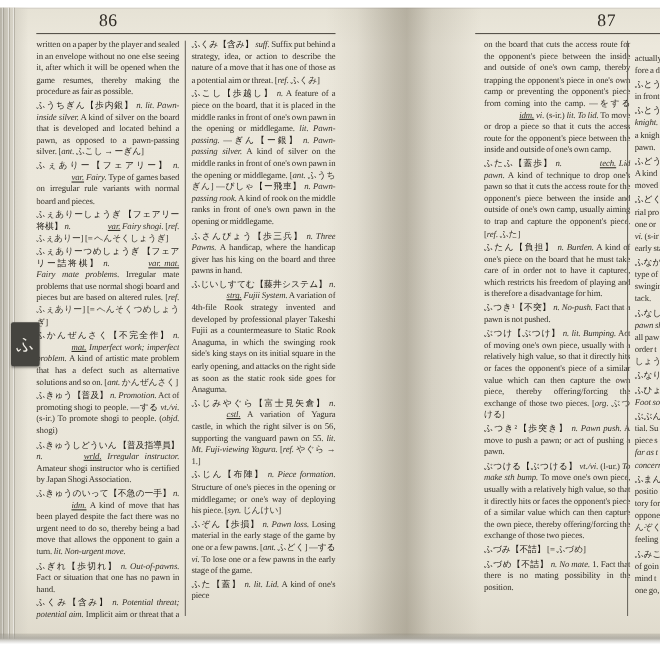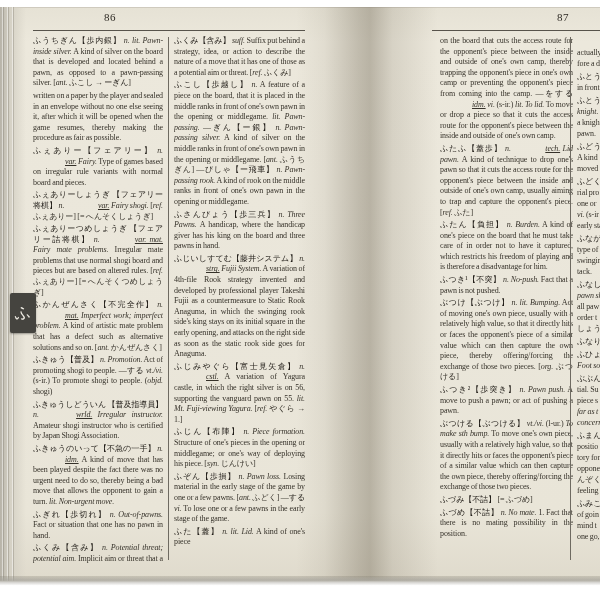--- a/index.html
+++ b/index.html
@@ -28,22 +28,22 @@
   .gutter{
     position:absolute;left:296px;top:7px;width:142px;height:574px;
     background:linear-gradient(90deg,rgba(94,85,66,0) 0%,rgba(94,85,66,.08) 20%,rgba(94,85,66,.30) 44%,rgba(94,85,66,.36) 52%,rgba(94,85,66,.15) 68%,rgba(94,85,66,0) 100%);
   }
   
   .edge-bottom{
     position:absolute;left:0;top:576px;width:600px;height:12px;
     background:linear-gradient(180deg,rgba(90,85,70,.18) 0%,rgba(90,85,70,.42) 35%,rgba(255,255,255,0) 80%),linear-gradient(180deg,rgba(0,0,0,0) 0%,#ffffff 60%);
   }
   .pageno{
-    position:absolute;top:11px;width:26px;text-align:right;
-    font-size:11px;letter-spacing:.5px;color:#2e2a24;
+    position:absolute;top:11px;width:26px;text-align:left;
+    font-size:16px;letter-spacing:.5px;color:#2e2a24;
   }
   .pageno-left{left:90px;}
   .pageno-right{left:543px;}
   .hrule{position:absolute;top:30px;height:1px;background:#57534b;}
   .hrule-left{left:33px;width:272px;}
   .hrule-right{left:432px;width:168px;}
   .vrule{position:absolute;top:37px;height:523px;width:1px;background:#6e6a61;}
   .vrule-left{left:168px;}
   .vrule-right{left:570px;}
   .col{
@@ -77,22 +77,22 @@
   <div class="edge-left"></div>
   <div class="edge-bottom"></div>
 
   <div class="pageno pageno-left">86</div>
   <div class="pageno pageno-right">87</div>
 
   <div class="hrule hrule-left"></div>
   <div class="hrule hrule-right"></div>
 
   <div class="col col-l1">
+      <p><span>written on a paper by the player and sealed in an envelope without no one else seeing it, after which it will be opened when the game resumes, thereby making the procedure as fair as possible.</span></p>
       <p><span class="rb">ふうちぎん【歩内銀】 </span><span class="ri">n. lit. Pawn-inside silver.</span><span> A kind of silver on the board that is developed and located behind a pawn, as opposed to a pawn-passing silver. [</span><span class="ri">ant.</span><span> ふこし → </span><span class="rb">ーぎん</span><span>]</span></p>
-      <p><span>written on a paper by the player and sealed in an envelope without no one else seeing it, after which it will be opened when the game resumes, thereby making the procedure as fair as possible.</span></p>
       <p><span class="rb">ふぇありー【フェアリー】 </span><span class="ri">n. </span><span class="ru">var.</span><span> </span><span class="ri">Fairy.</span><span> Type of games based on irregular rule variants with normal board and pieces.</span></p>
       <p><span class="rb">ふぇありーしょうぎ 【フェアリー将棋】 </span><span class="ri">n. </span><span class="ru">var.</span><span> </span><span class="ri">Fairy shogi.</span><span> [</span><span class="ri">ref.</span><span> ふぇありー] [= へんそくしょうぎ]</span></p>
       <p><span class="rb">ふぇありーつめしょうぎ 【フェアリー詰将棋】 </span><span class="ri">n. </span><span class="ru">var. mat.</span><span> </span><span class="ri">Fairy mate problems.</span><span> Irregular mate problems that use normal shogi board and pieces but are based on altered rules. [</span><span class="ri">ref.</span><span> ふぇありー] [= へんそくつめしょうぎ]</span></p>
       <p><span class="rb">ふかんぜんさく【不完全作】 </span><span class="ri">n. </span><span class="ru">mat.</span><span> </span><span class="ri">Imperfect work; imperfect problem.</span><span> A kind of artistic mate problem that has a defect such as alternative solutions and so on. [</span><span class="ri">ant.</span><span> かんぜんさく]</span></p>
       <p><span class="rb">ふきゅう【普及】 </span><span class="ri">n. Promotion.</span><span> Act of promoting shogi to people. </span><span class="rb">—する</span><span> </span><span class="ri">vt./vi.</span><span> (s-ir.) To promote shogi to people. (</span><span class="ri">objd.</span><span> shogi)</span></p>
       <p><span class="rb">ふきゅうしどういん 【普及指導員】 </span><span class="ri">n. </span><span class="ru">wrld.</span><span> </span><span class="ri">Irregular instructor.</span><span> Amateur shogi instructor who is certified by Japan Shogi Association.</span></p>
       <p><span class="rb">ふきゅうのいって【不急の一手】 </span><span class="ri">n. </span><span class="ru">idm.</span><span> A kind of move that has been played despite the fact there was no urgent need to do so, thereby being a bad move that allows the opponent to gain a turn. </span><span class="ri">lit. Non-urgent move.</span></p>
       <p><span class="rb">ふぎれ【歩切れ】 </span><span class="ri">n. Out-of-pawns.</span><span> Fact or situation that one has no pawn in hand.</span></p>
       <p><span class="rb">ふくみ【含み】 </span><span class="ri">n. Potential threat; potential aim.</span><span> Implicit aim or threat that a move has as a future option depending on how the game proceeds.</span></p>
     </div>

